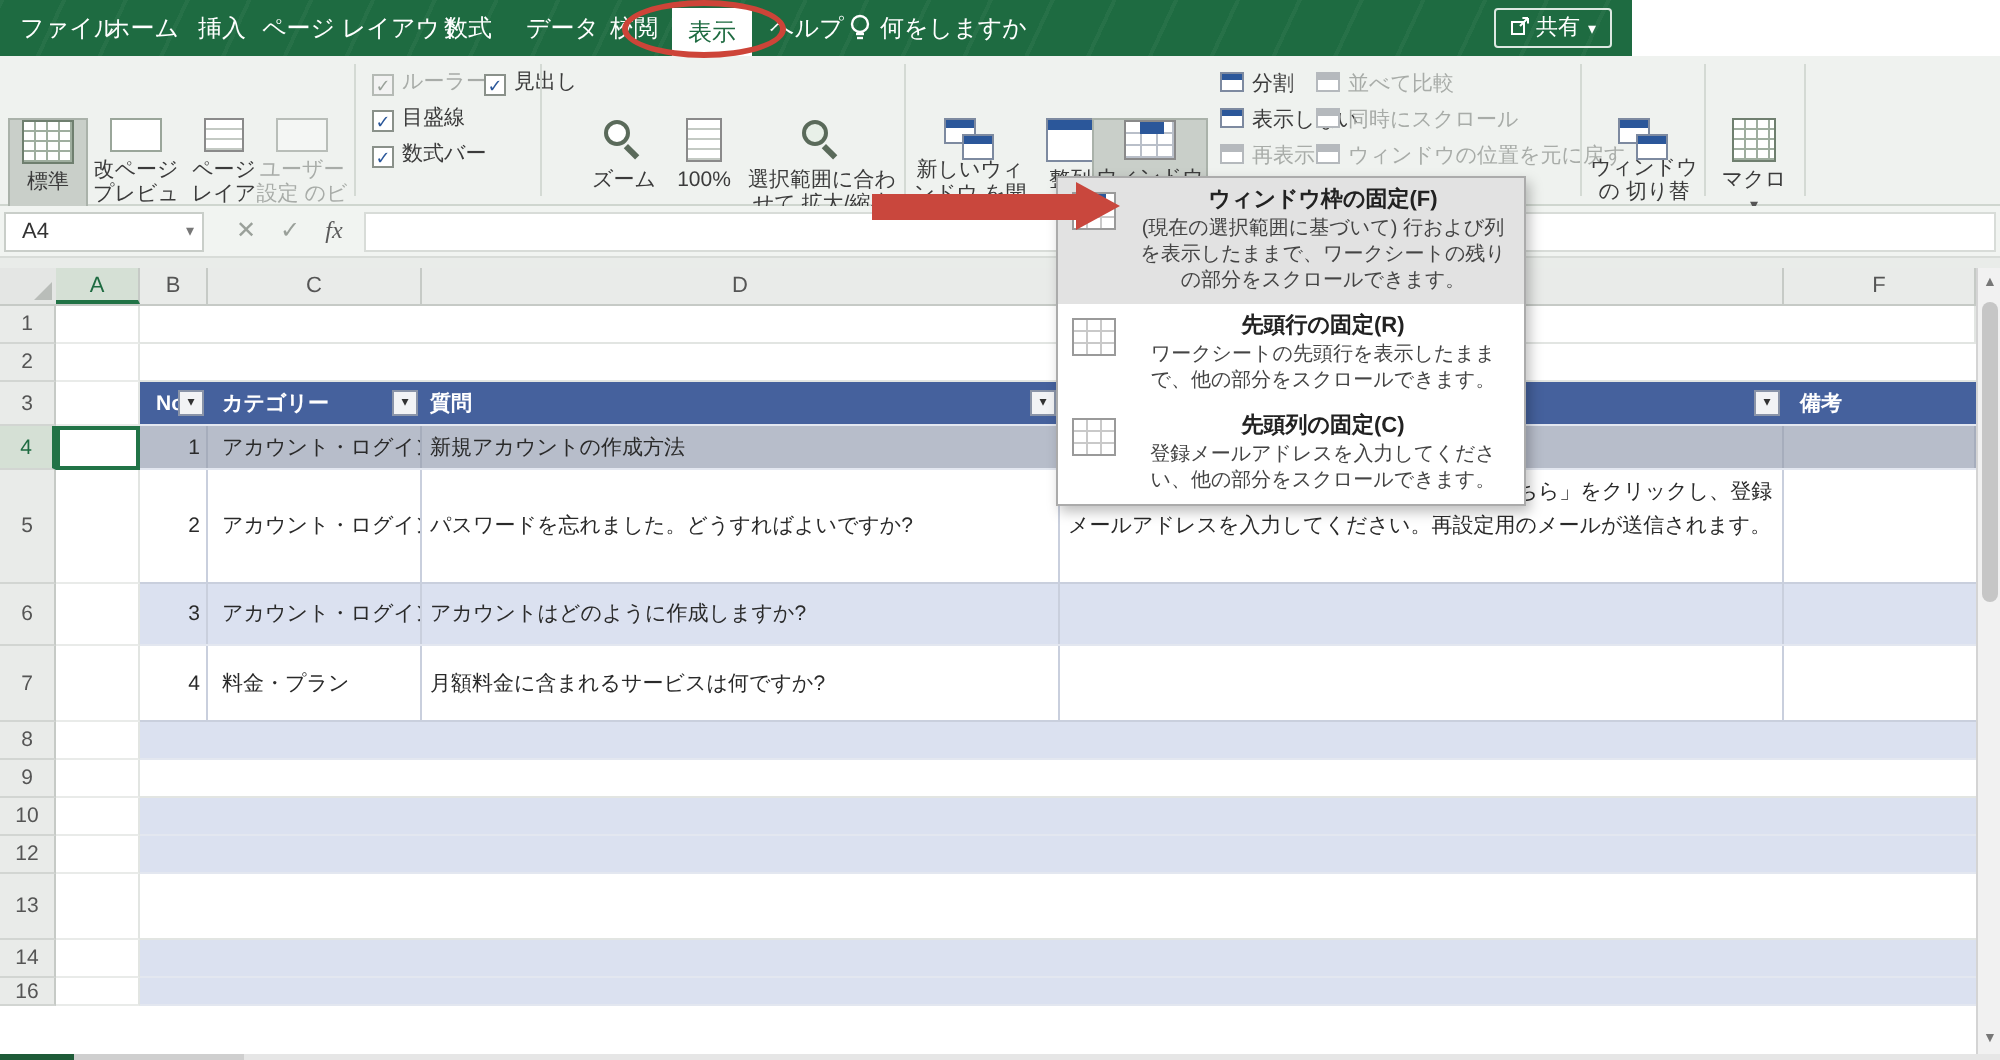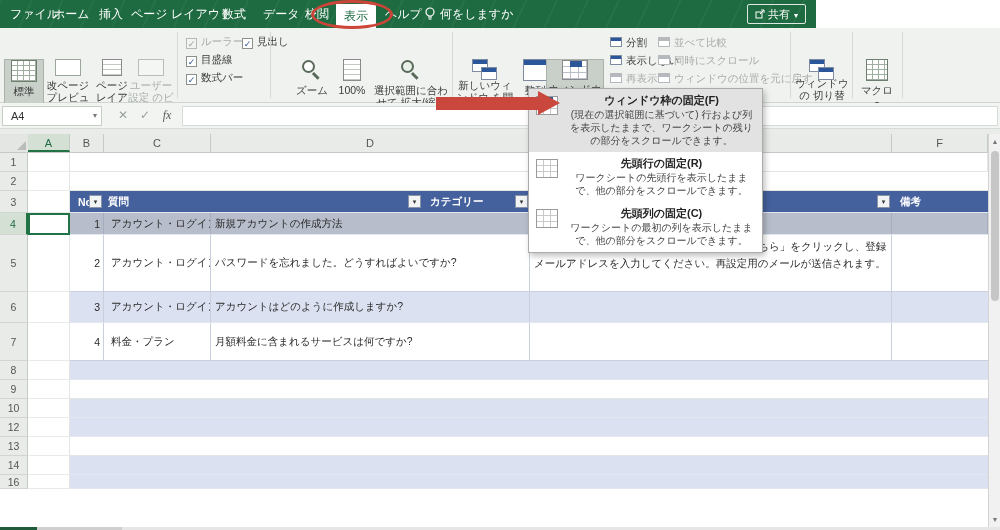--- a/index.html
+++ b/index.html
@@ -314,26 +314,26 @@
     </div>
 
     <div class="srow hdr3row" style="height:22px">
       <div class="rn">3</div>
       <div class="cA"></div>
       <div class="band hdr3" style="display:flex">
         <div class="tcell cB" style="justify-content:center; padding-left:2px">
           <span style="font-weight:bold">No.</span>
           <span class="filterbtn">▾</span>
         </div>
+        <div class="tcell cC">
+          <span style="font-weight:bold">カテゴリー</span>
+          <span class="filterbtn">▾</span>
+        </div>
         <div class="tcell cD">
           <span style="font-weight:bold">質問</span>
-          <span class="filterbtn">▾</span>
-        </div>
-        <div class="tcell cC">
-          <span style="font-weight:bold">カテゴリー</span>
           <span class="filterbtn">▾</span>
         </div>
         <div class="tcell cE">
           <span style="font-weight:bold">回答</span>
           <span class="filterbtn">▾</span>
         </div>
         <div class="tcell cF" style="padding-left:8px">
           <span style="font-weight:bold">備考</span>
         </div>
       </div>
@@ -400,21 +400,21 @@
     <div class="srow" style="height:19px">
       <div class="rn">10</div>
         <div class="cA"></div>
         <div class="band bandfill"></div>
     </div>
     <div class="srow" style="height:19px">
       <div class="rn">12</div>
         <div class="cA"></div>
         <div class="band bandfill"></div>
     </div>
-    <div class="srow" style="height:19px">
+    <div class="srow" style="height:33px">
       <div class="rn">13</div>
         <div class="cA"></div>
         <div class="band rowline"></div>
     </div>
     <div class="srow" style="height:19px">
       <div class="rn">14</div>
         <div class="cA"></div>
         <div class="band bandfill"></div>
     </div>
     <div class="srow" style="height:14px">
@@ -441,21 +441,21 @@
       <div class="mdesc">(現在の選択範囲に基づいて) 行および列を表示したままで、ワークシートの残りの部分をスクロールできます。</div>
     </div>
     <div class="mitem">
       <div class="micon"></div>
       <div class="mtitle">先頭行の固定(R)</div>
       <div class="mdesc">ワークシートの先頭行を表示したままで、他の部分をスクロールできます。</div>
     </div>
     <div class="mitem">
       <div class="micon"></div>
       <div class="mtitle">先頭列の固定(C)</div>
-      <div class="mdesc">ワークシートの最初の列を表示したままで、他の部分をスクロールできます。</div>
+      <div class="mdesc">登録メールアドレスを入力してください、他の部分をスクロールできます。</div>
     </div>
   </div>
 
   <div id="red-circle"></div>
   <div id="red-arrow-shaft"></div>
   <div id="red-arrow-head"></div>
 
 </div>
 
 </body></html>

